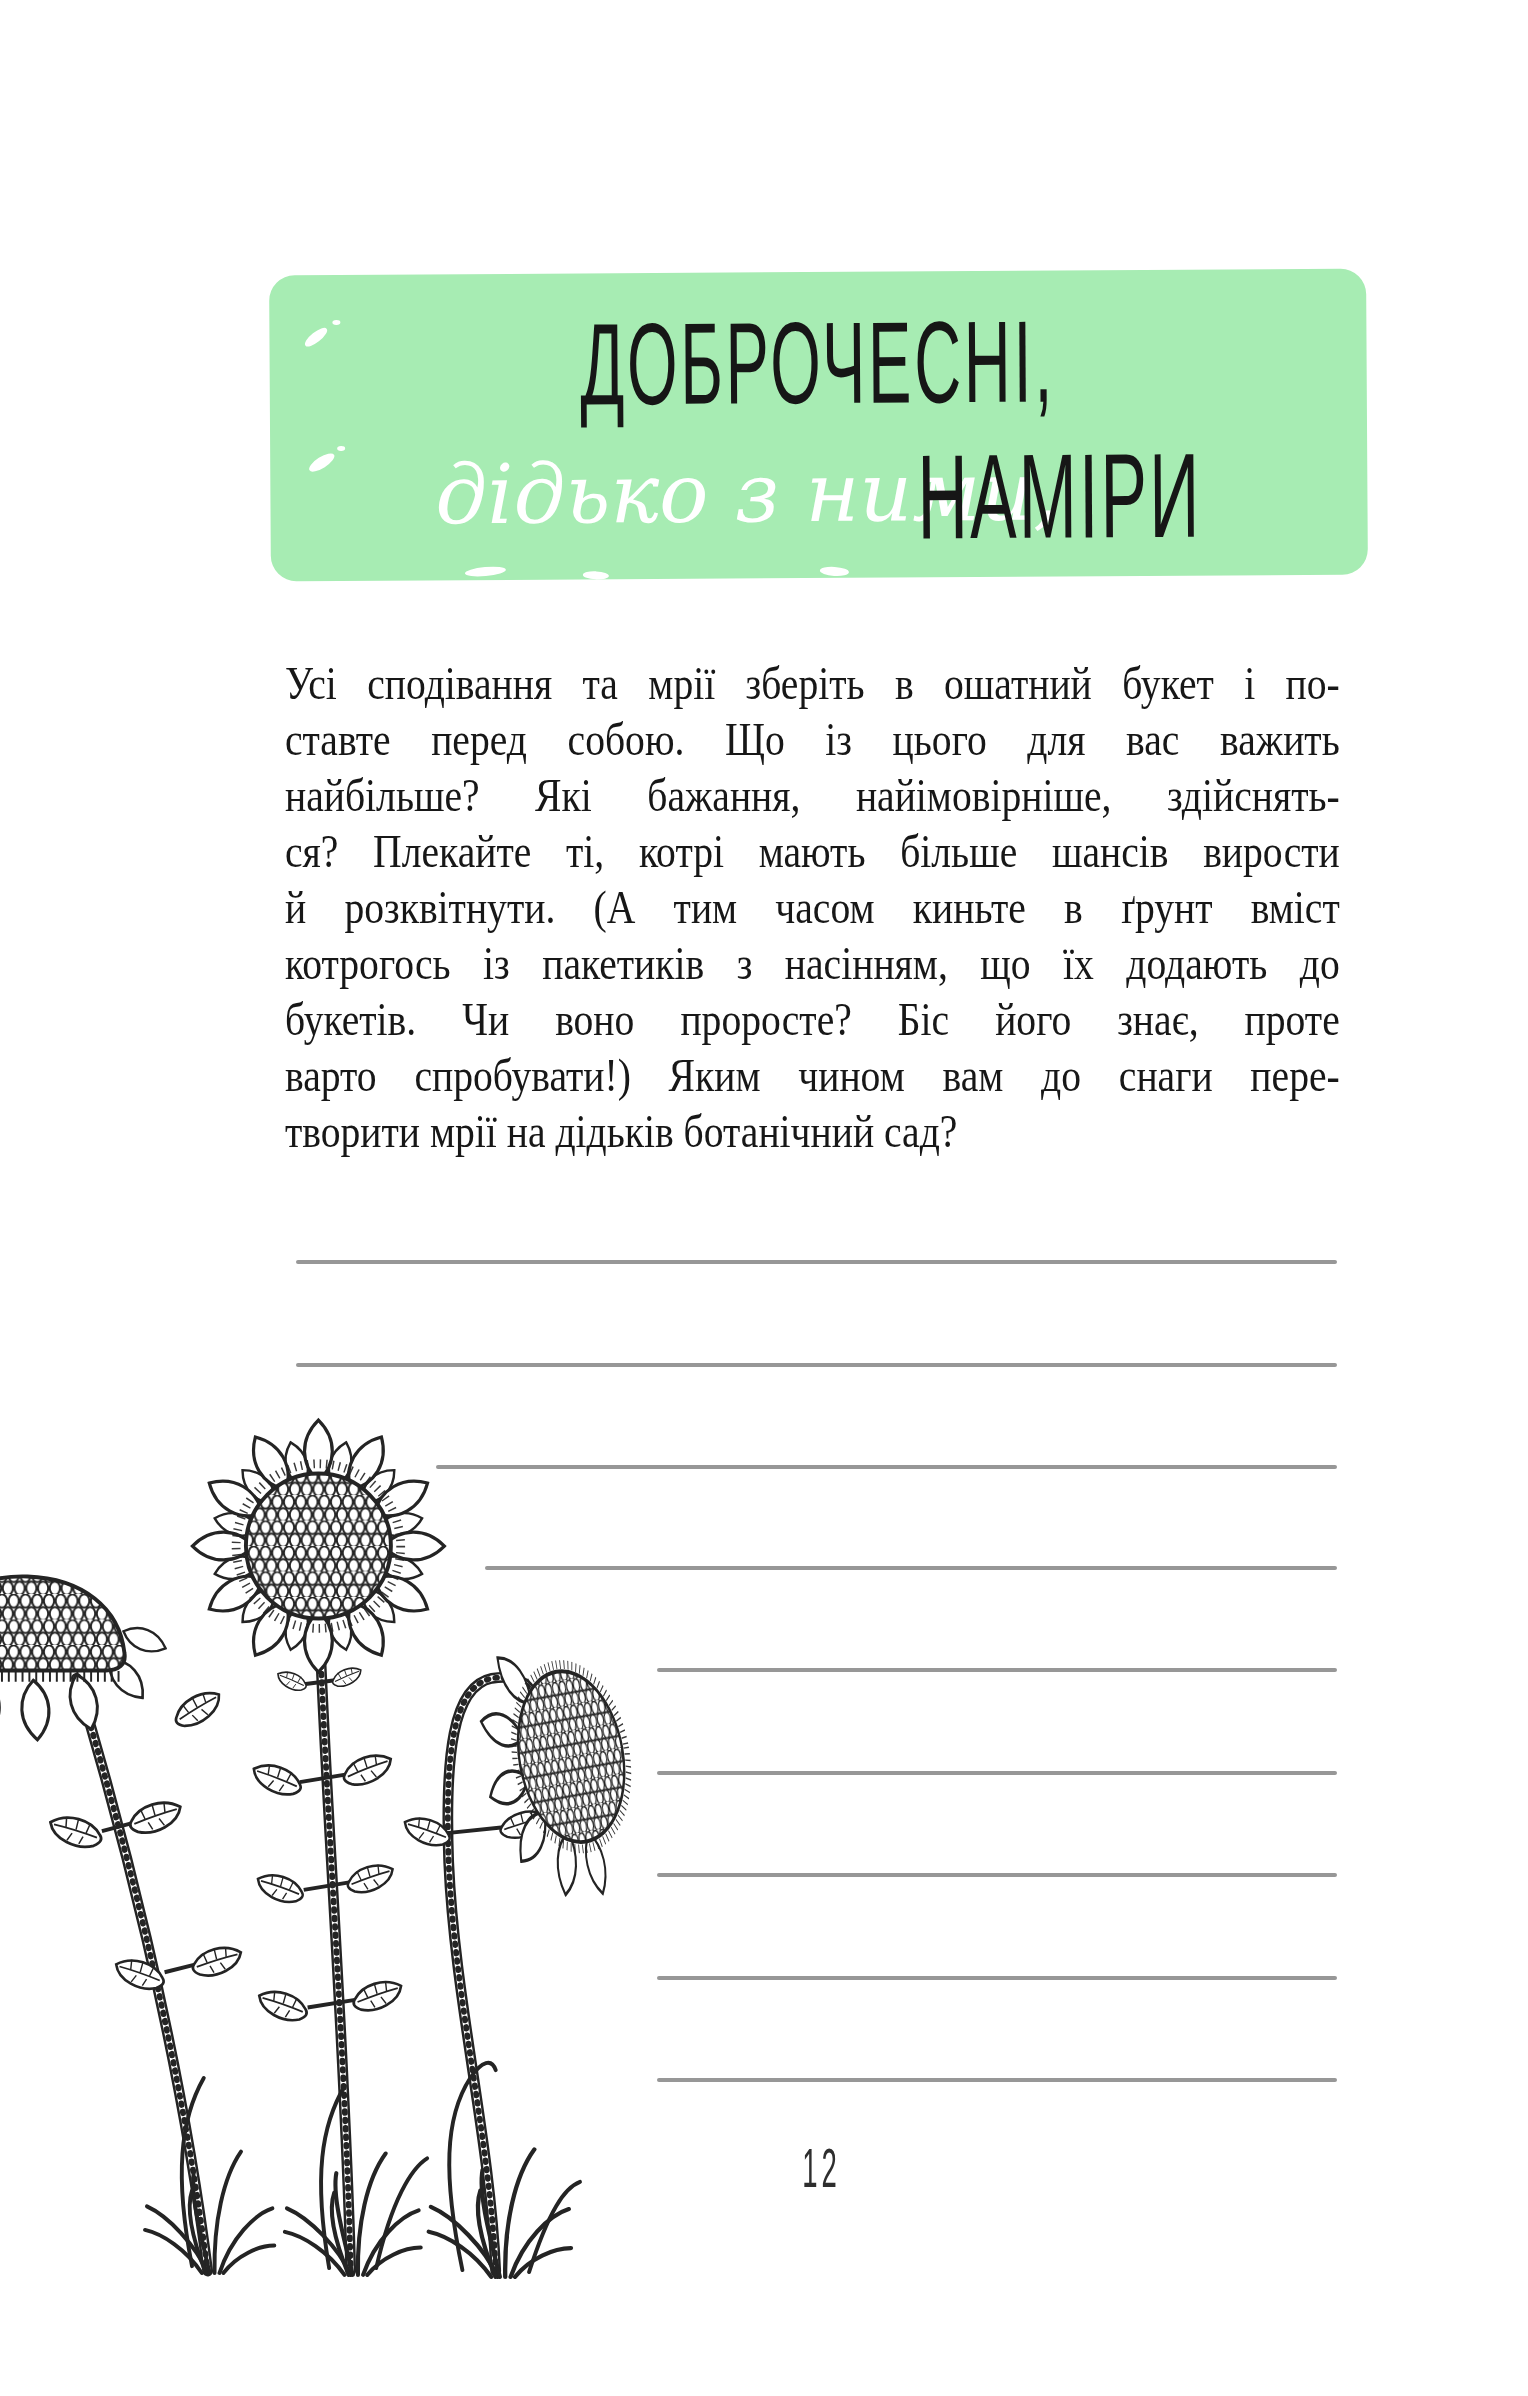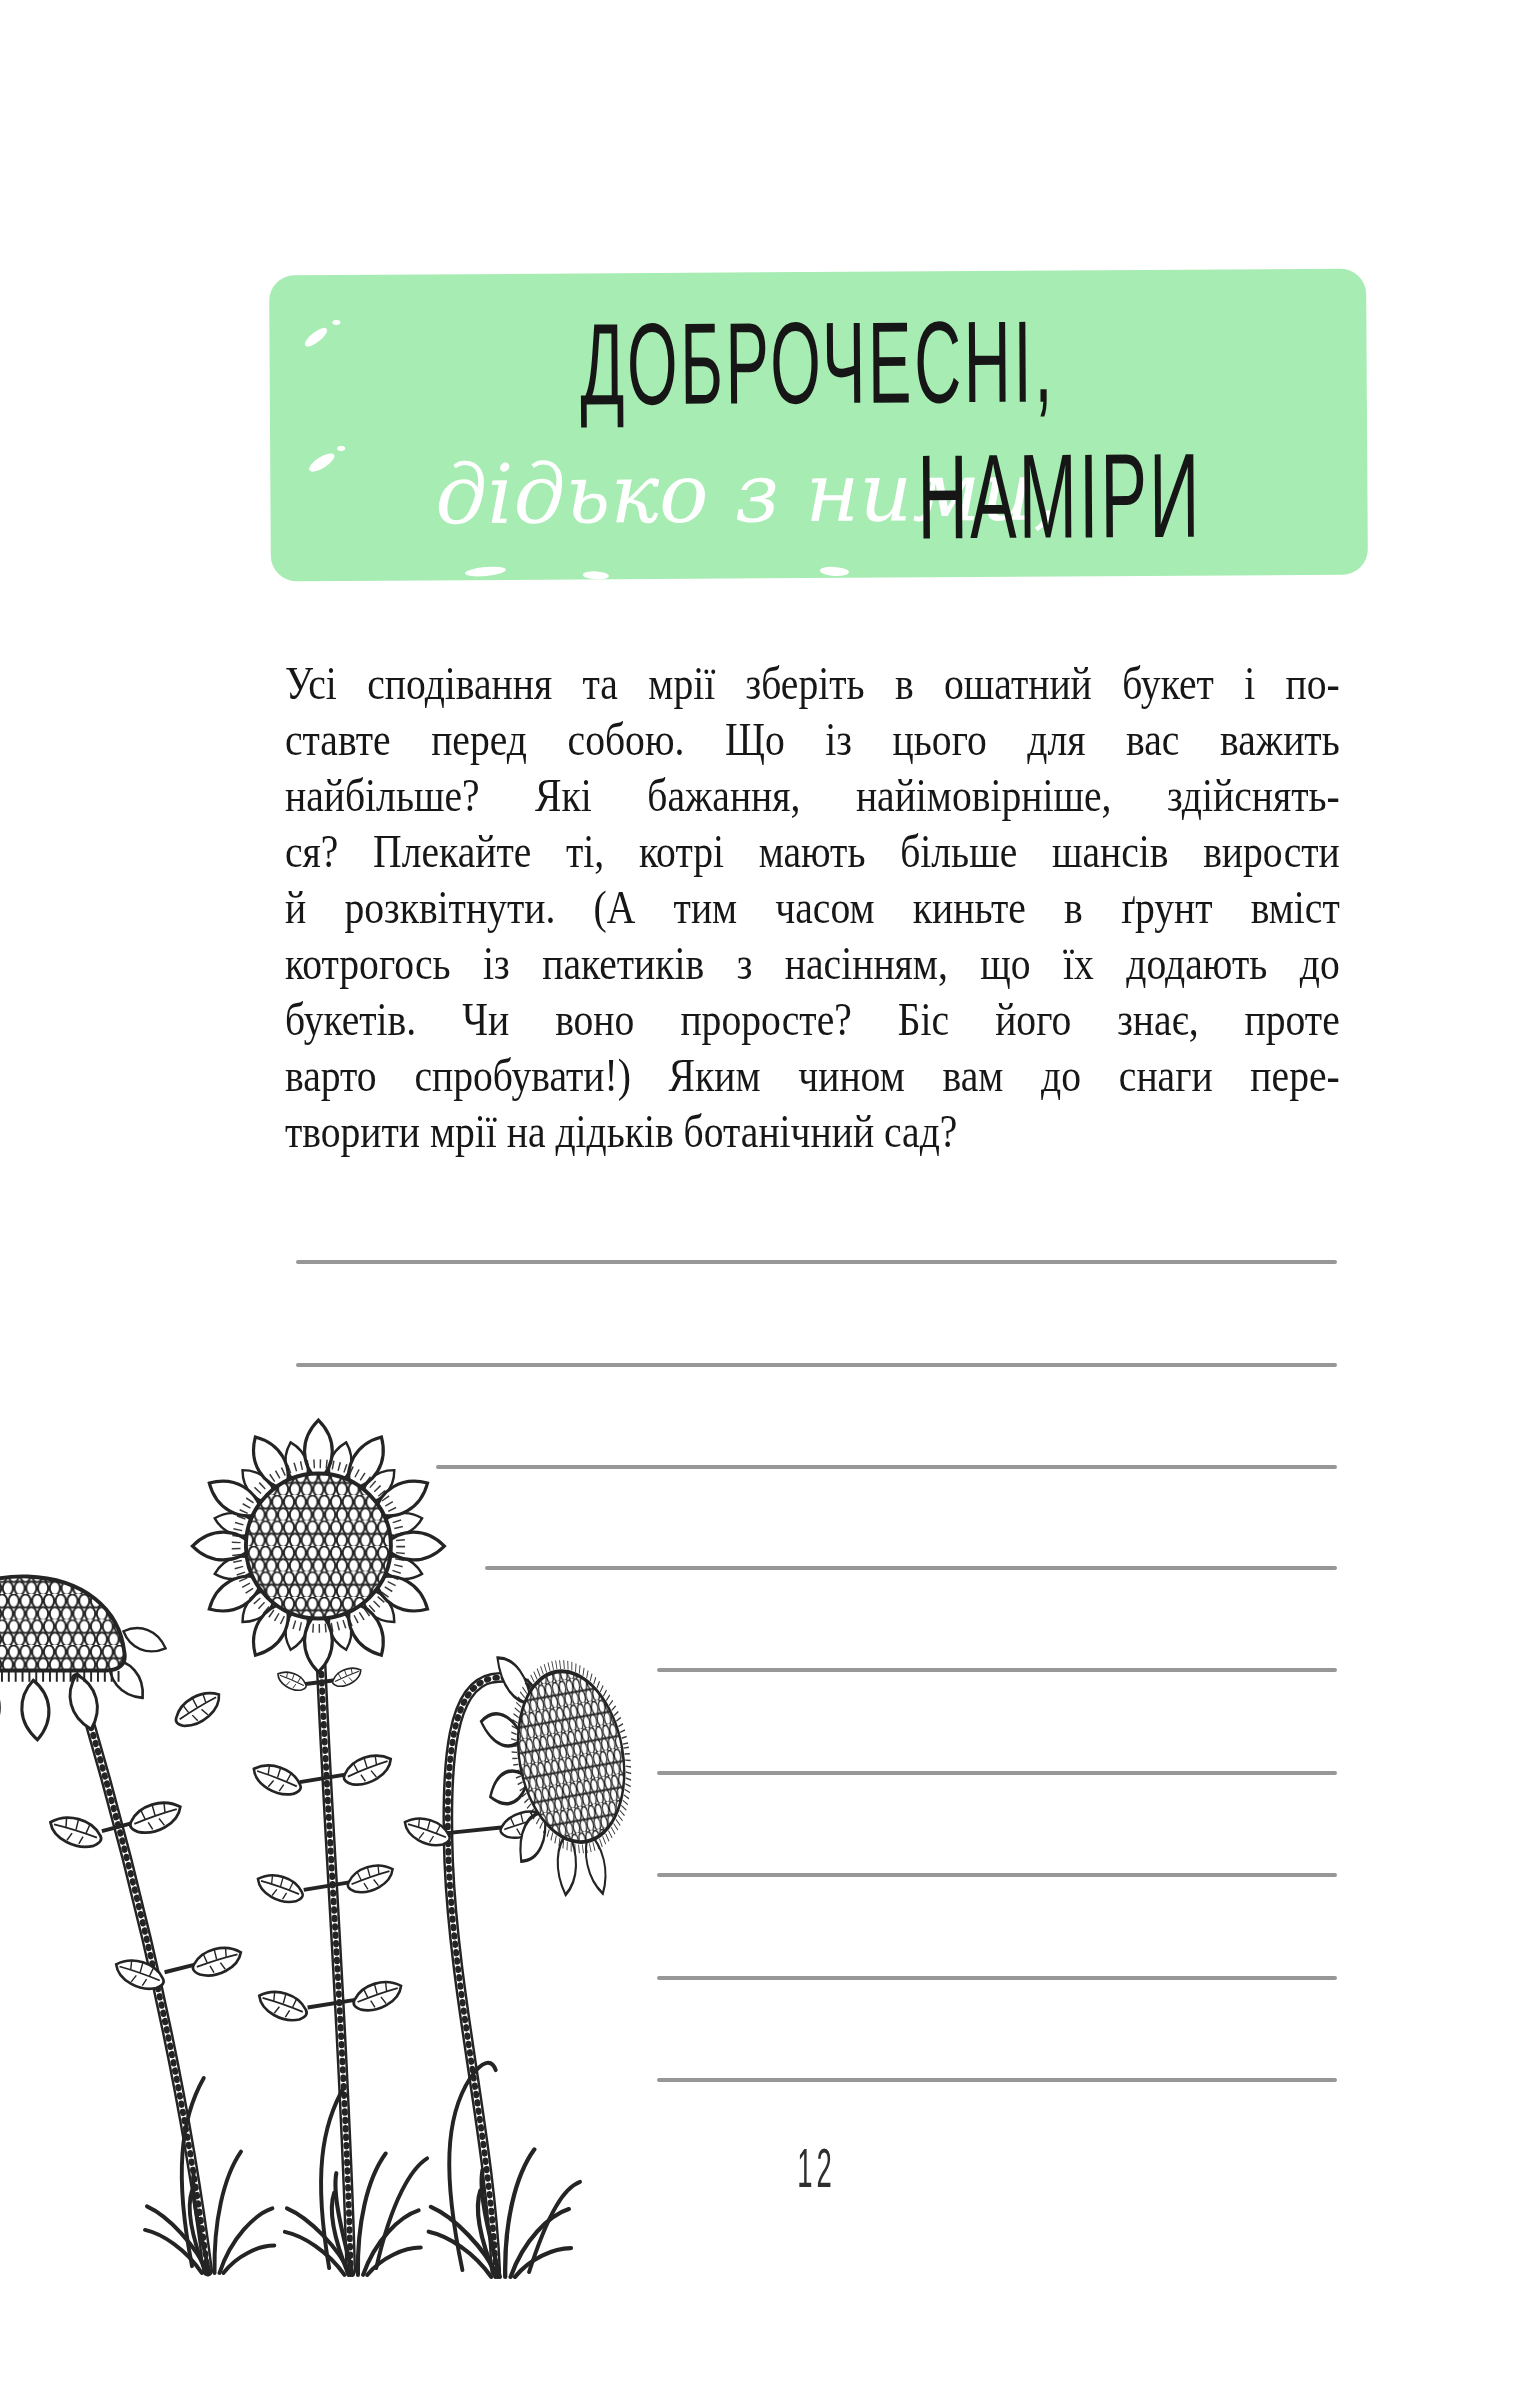--- a/index.html
+++ b/index.html
@@ -22,21 +22,21 @@
   
   .para{position:absolute;left:285px;top:656px;width:1225px;transform:scaleX(0.861);transform-origin:0 0;
         font-size:46px;line-height:56px;color:#171717;}
   .para .bline{text-align:justify;text-align-last:justify;}
   .para .bline:last-child{text-align-last:left;}
 
   
   .rule{position:absolute;height:3.9px;background:#979797;border-radius:2px;}
 
   
-  .pagenum-wrap{position:absolute;left:772px;top:2141px;width:88px;text-align:center;white-space:nowrap;}
+  .pagenum-wrap{position:absolute;left:772px;top:2141px;width:88px;text-align:right;white-space:nowrap;}
   .pagenum{display:inline-block;font-family:"Liberation Sans",sans-serif;font-size:55px;line-height:1;
       letter-spacing:7.8px;color:#2e2e2e;transform:scaleX(0.5);transform-origin:50% 0;}
 
   .flowers{position:absolute;left:0;top:1392px;}
 </style>
 </head>
 <body>
 
 <div class="page">
 

